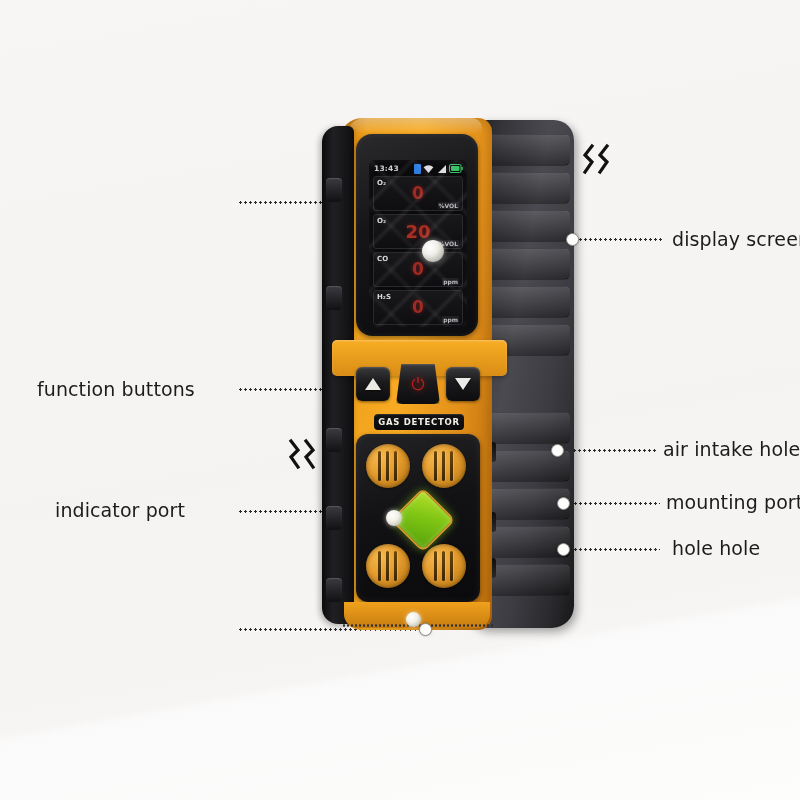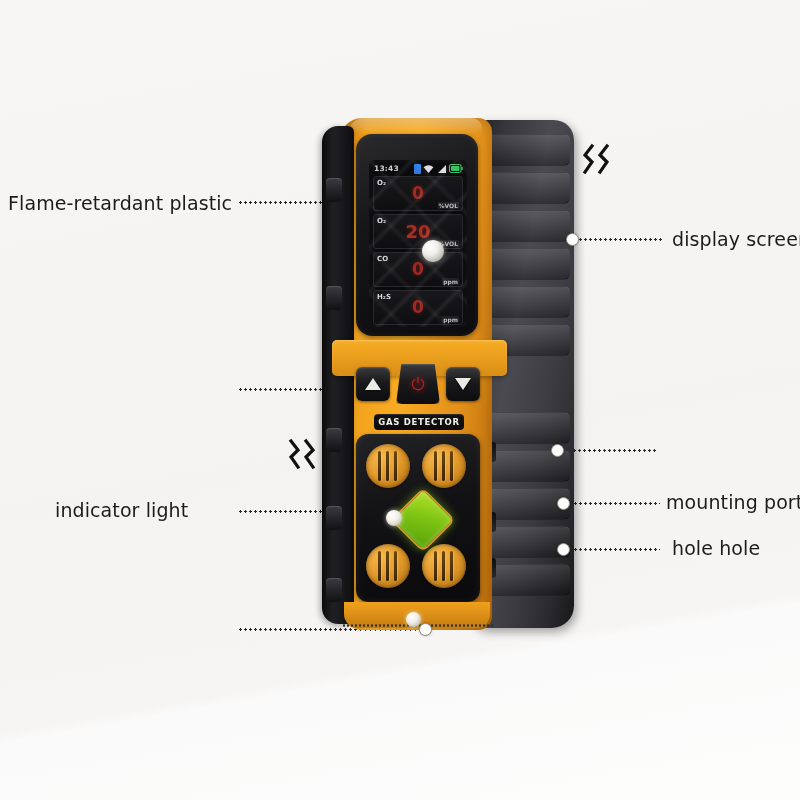--- a/index.html
+++ b/index.html
@@ -332,36 +332,37 @@
     background: linear-gradient(180deg,rgba(255,255,255,.35),rgba(255,255,255,0));
     border-radius: 18px 12px 0 0;
     pointer-events: none;
   }
 </style>
 </head>
 <body>
 
 <div id="stage">
 
-  <div class="label" style="left:8px;top:192px;">Flame-retardant plastic</div>
   <div class="leader" style="left:238px;top:201px;width:100px;"></div>
   <div class="tip" style="left:334px;top:196px;"></div>
 
+  <div class="label" style="left:37px;top:378px;">function buttons</div>
   <div class="leader" style="left:238px;top:388px;width:118px;"></div>
   <div class="tip" style="left:352px;top:383px;"></div>
 
-  <div class="label" style="left:55px;top:499px;">indicator light</div>
+  <div class="label" style="left:55px;top:499px;">indicator port</div>
   <div class="leader" style="left:238px;top:510px;width:110px;"></div>
   <div class="tip" style="left:344px;top:505px;"></div>
 
   <div class="leader" style="left:238px;top:628px;width:180px;"></div>
 
   <div class="label right" style="left:672px;top:228px;">display screen</div>
   <div class="leader" style="left:578px;top:238px;width:86px;"></div>
 
+  <div class="label right" style="left:663px;top:438px;">air intake hole</div>
   <div class="leader" style="left:562px;top:449px;width:96px;"></div>
 
   <div class="label right" style="left:666px;top:491px;">mounting port</div>
   <div class="leader" style="left:568px;top:502px;width:92px;"></div>
 
   <div class="label right" style="left:672px;top:537px;">hole hole</div>
   <div class="leader" style="left:568px;top:548px;width:92px;"></div>
 
   <div class="zig" style="left:582px;top:143px;">
     <svg width="30" height="36" viewBox="0 0 30 36">

